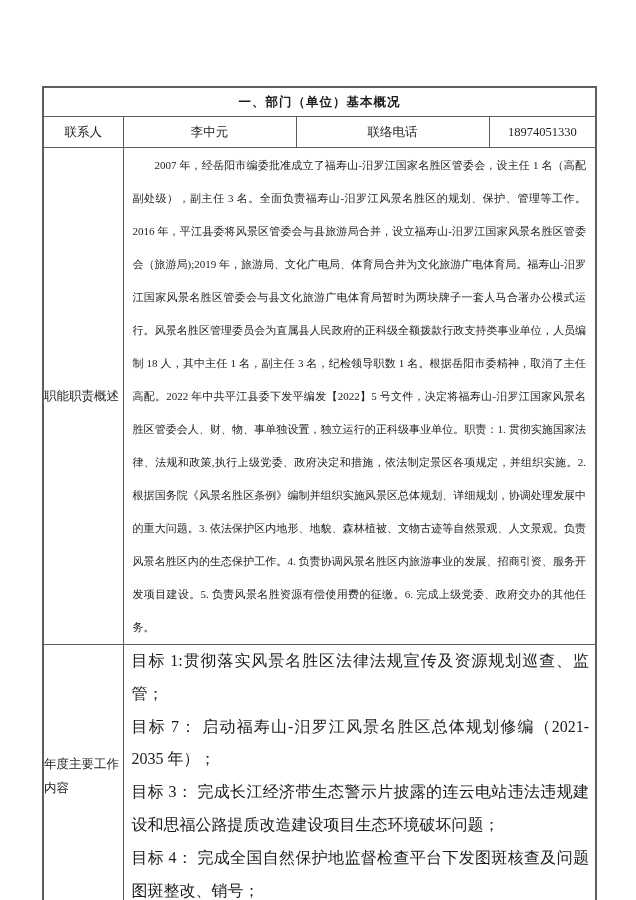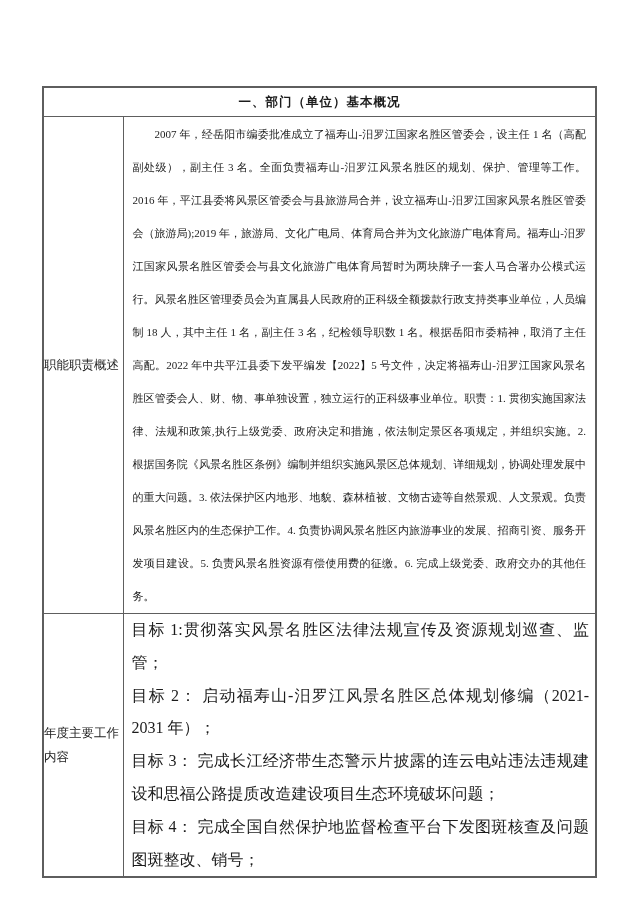--- a/index.html
+++ b/index.html
@@ -90,29 +90,35 @@
       <col style="width:80px">
       <col style="width:173px">
       <col style="width:193px">
       <col style="width:107px">
     </colgroup>
     <tbody>
       <tr>
         <td class="title-cell" colspan="4">一、部门（单位）基本概况</td>
       </tr>
       <tr>
+        <td class="kv-cell">联系人</td>
+        <td class="kv-cell">李中元</td>
+        <td class="kv-cell">联络电话</td>
+        <td class="kv-cell">18974051330</td>
+      </tr>
+      <tr>
         <td class="row-label-cell">职能职责概述</td>
         <td class="duty-cell" colspan="3">
           <p class="duty-text">2007 年，经岳阳市编委批准成立了福寿山-汨罗江国家名胜区管委会，设主任 1 名（高配副处级），副主任 3 名。全面负责福寿山-汨罗江风景名胜区的规划、保护、管理等工作。2016 年，平江县委将风景区管委会与县旅游局合并，设立福寿山-汨罗江国家风景名胜区管委会（旅游局);2019 年，旅游局、文化广电局、体育局合并为文化旅游广电体育局。福寿山-汨罗江国家风景名胜区管委会与县文化旅游广电体育局暂时为两块牌子一套人马合署办公模式运行。风景名胜区管理委员会为直属县人民政府的正科级全额拨款行政支持类事业单位，人员编制 18 人，其中主任 1 名，副主任 3 名，纪检领导职数 1 名。根据岳阳市委精神，取消了主任高配。2022 年中共平江县委下发平编发【2022】5 号文件，决定将福寿山-汨罗江国家风景名胜区管委会人、财、物、事单独设置，独立运行的正科级事业单位。职责：1. 贯彻实施国家法律、法规和政策,执行上级党委、政府决定和措施，依法制定景区各项规定，并组织实施。2. 根据国务院《风景名胜区条例》编制并组织实施风景区总体规划、详细规划，协调处理发展中的重大问题。3. 依法保护区内地形、地貌、森林植被、文物古迹等自然景观、人文景观。负责风景名胜区内的生态保护工作。4. 负责协调风景名胜区内旅游事业的发展、招商引资、服务开发项目建设。5. 负责风景名胜资源有偿使用费的征缴。6. 完成上级党委、政府交办的其他任务。</p>
         </td>
       </tr>
       <tr>
         <td class="row-label-cell">年度主要工作内容</td>
         <td class="goals-cell" colspan="3">
           <p class="goal-line">目标 1:贯彻落实风景名胜区法律法规宣传及资源规划巡查、监管；</p>
-          <p class="goal-line">目标 2： 启动福寿山-汨罗江风景名胜区总体规划修编（2021-2031 年）；</p>
+          <p class="goal-line">目标 7： 启动福寿山-汨罗江风景名胜区总体规划修编（2021-2035 年）；</p>
           <p class="goal-line">目标 3： 完成长江经济带生态警示片披露的连云电站违法违规建设和思福公路提质改造建设项目生态环境破坏问题；</p>
           <p class="goal-line">目标 4： 完成全国自然保护地监督检查平台下发图斑核查及问题图斑整改、销号；</p>
         </td>
       </tr>
     </tbody>
   </table>
 </div>
 
 </body></html>

